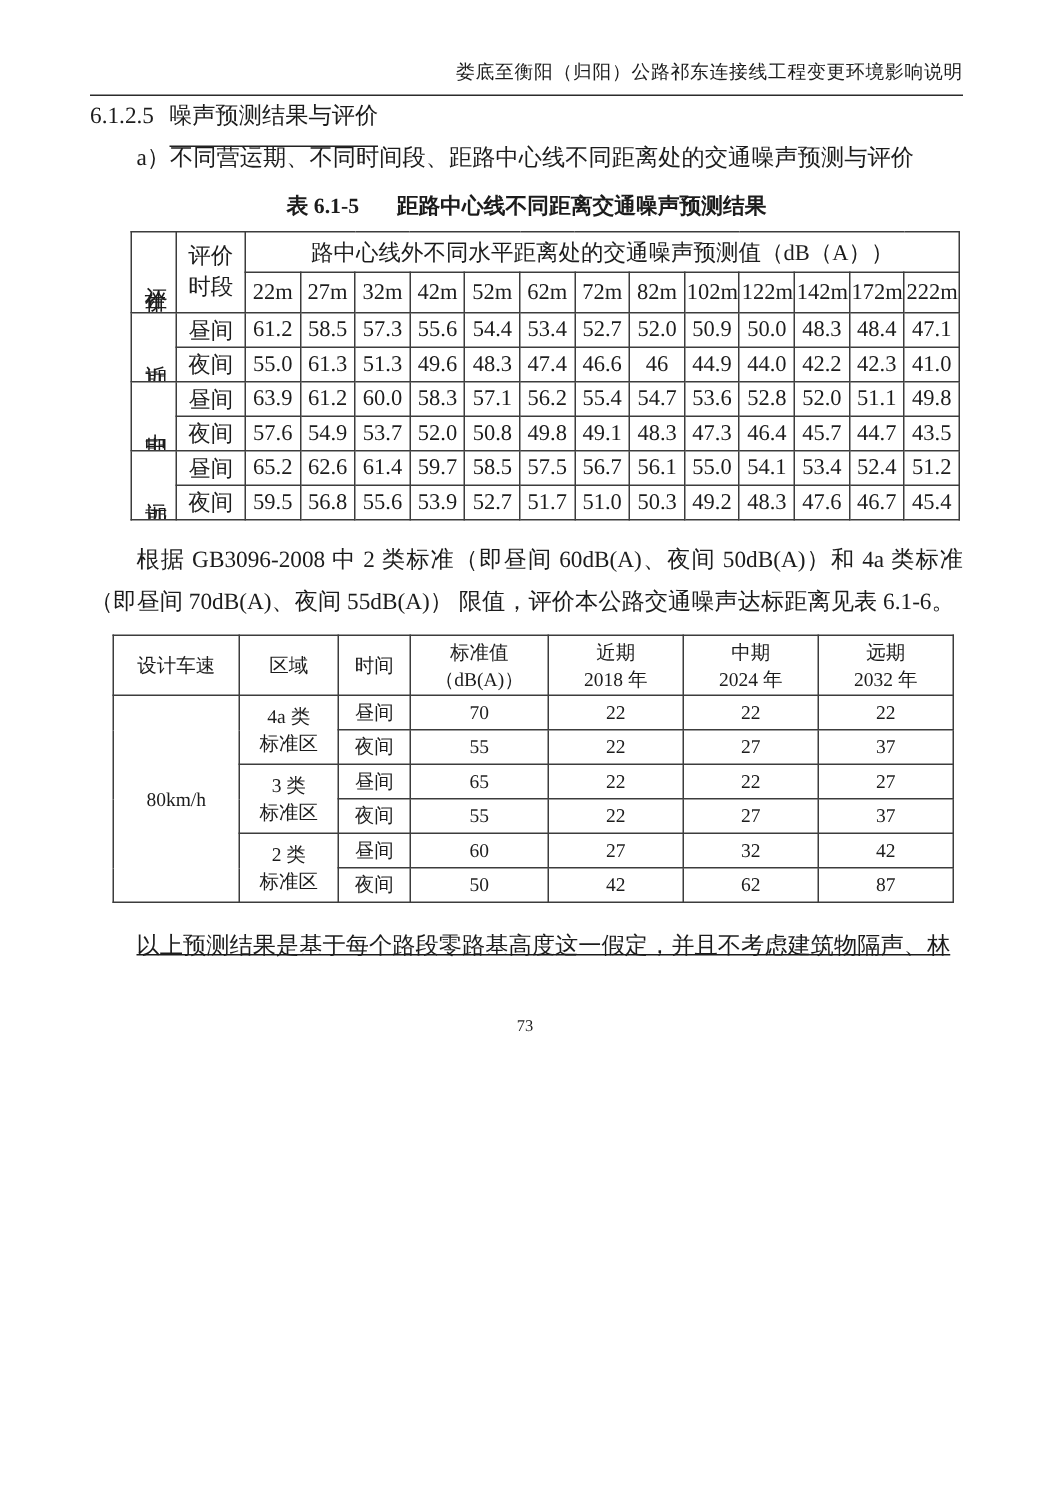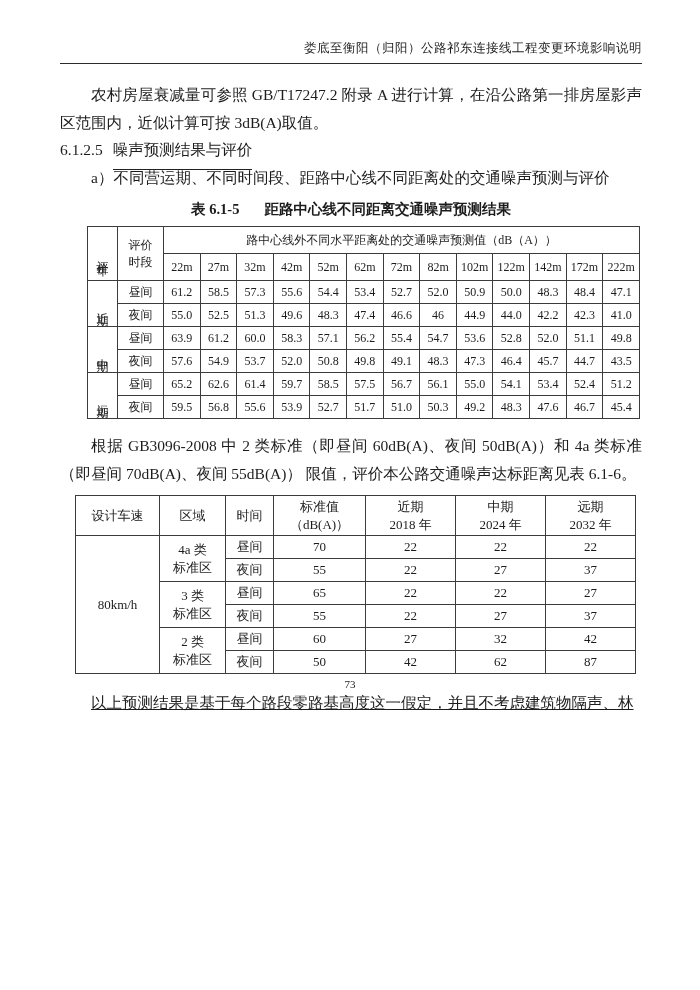--- a/index.html
+++ b/index.html
@@ -55,21 +55,21 @@
     border:1px solid #3c3c3c;
     text-align:center;
     vertical-align:middle;
     font-weight:normal;
     padding:0 1px;
     overflow:hidden;
   }
   .t1{
     width:553px;
     margin:7px 0 0 27px;
-    font-size:12px;
+    font-size:15px;
   }
   .t1 thead tr{height:27px;}
   .t1 tbody tr{height:23px;}
   .t2{
     width:560px;
     margin:8px 0 0 15px;
     font-size:13px;
   }
   .t2 thead tr{height:40px;}
   .t2 tbody tr{height:23px;}
@@ -94,21 +94,20 @@
 </style>
 </head>
 <body>
 
 <div class="page">
 
   <div class="header">
     <span>娄底至衡阳（归阳）公路祁东连接线工程变更环境影响说明</span>
   </div>
 
-  <p class="body-text indent first">农村房屋衰减量可参照 GB/T17247.2 附录 A 进行计算，在沿公路第一排房屋影声区范围内，近似计算可按 3dB(A)取值。</p>
 
   <p class="body-text section-heading"><span>6.1.2.5</span><span class="underline">噪声预测结果与评价</span></p>
 
   <p class="body-text indent">a）不同营运期、不同时间段、距路中心线不同距离处的交通噪声预测与评价</p>
 
 
   <div class="caption"><span class="cap-prefix">表 6.1-5</span><span>距路中心线不同距离交通噪声预测结果</span></div>
 
   <table class="t1">
     <colgroup>
@@ -165,21 +164,21 @@
           <td>52.0</td>
           <td>50.9</td>
           <td>50.0</td>
           <td>48.3</td>
           <td>48.4</td>
           <td>47.1</td>
         </tr>
         <tr>
           <td>夜间</td>
           <td>55.0</td>
-          <td>52.5</td>
+          <td>61.3</td>
           <td>51.3</td>
           <td>49.6</td>
           <td>48.3</td>
           <td>47.4</td>
           <td>46.6</td>
           <td>46</td>
           <td>44.9</td>
           <td>44.0</td>
           <td>42.2</td>
           <td>42.3</td>

